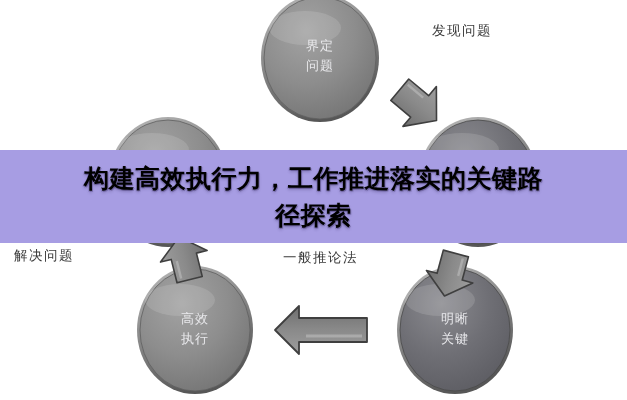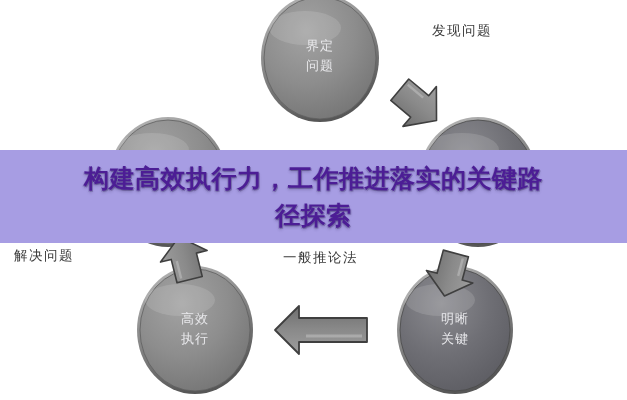--- a/index.html
+++ b/index.html
@@ -50,21 +50,21 @@
     align-items: center;
     justify-content: center;
   }
   #banner-title {
     width: 560px;
     text-align: center;
     font-family: "Liberation Sans", "DejaVu Sans", sans-serif;
     font-size: 25px;
     font-weight: bold;
     line-height: 37px;
-    color: #4c1d95;
+    color: #000000;
     letter-spacing: 0.5px;
     text-shadow:
       1px 1px 0 rgba(60,50,100,0.35),
       -1px 1px 0 rgba(60,50,100,0.18),
       0 2px 3px rgba(50,40,90,0.30);
     white-space: pre-line;
   }
 </style>
 </head>
 <body>

